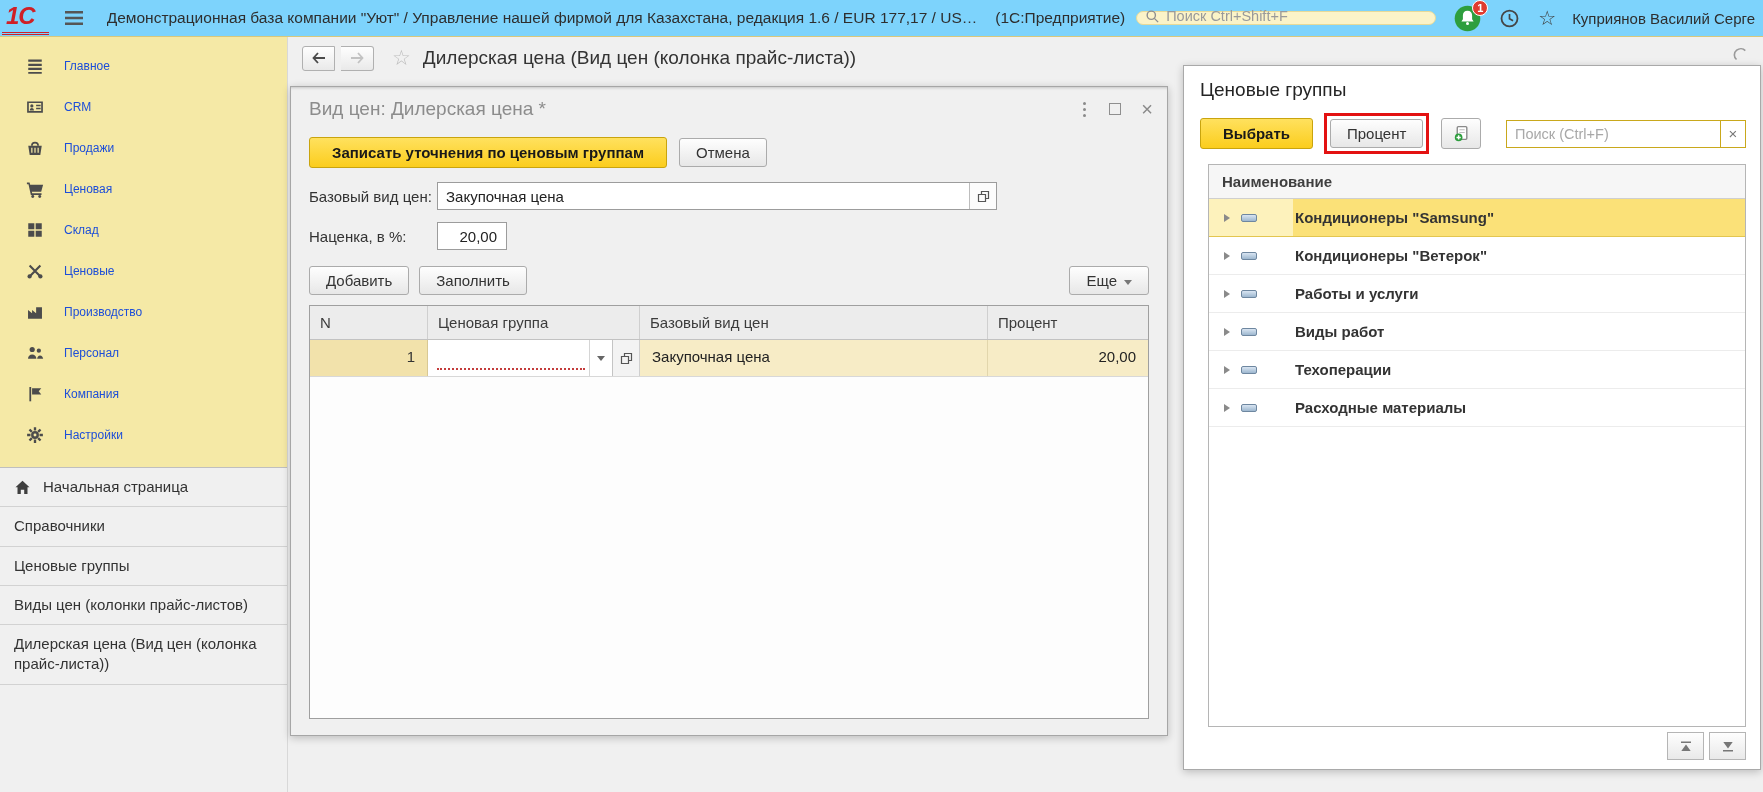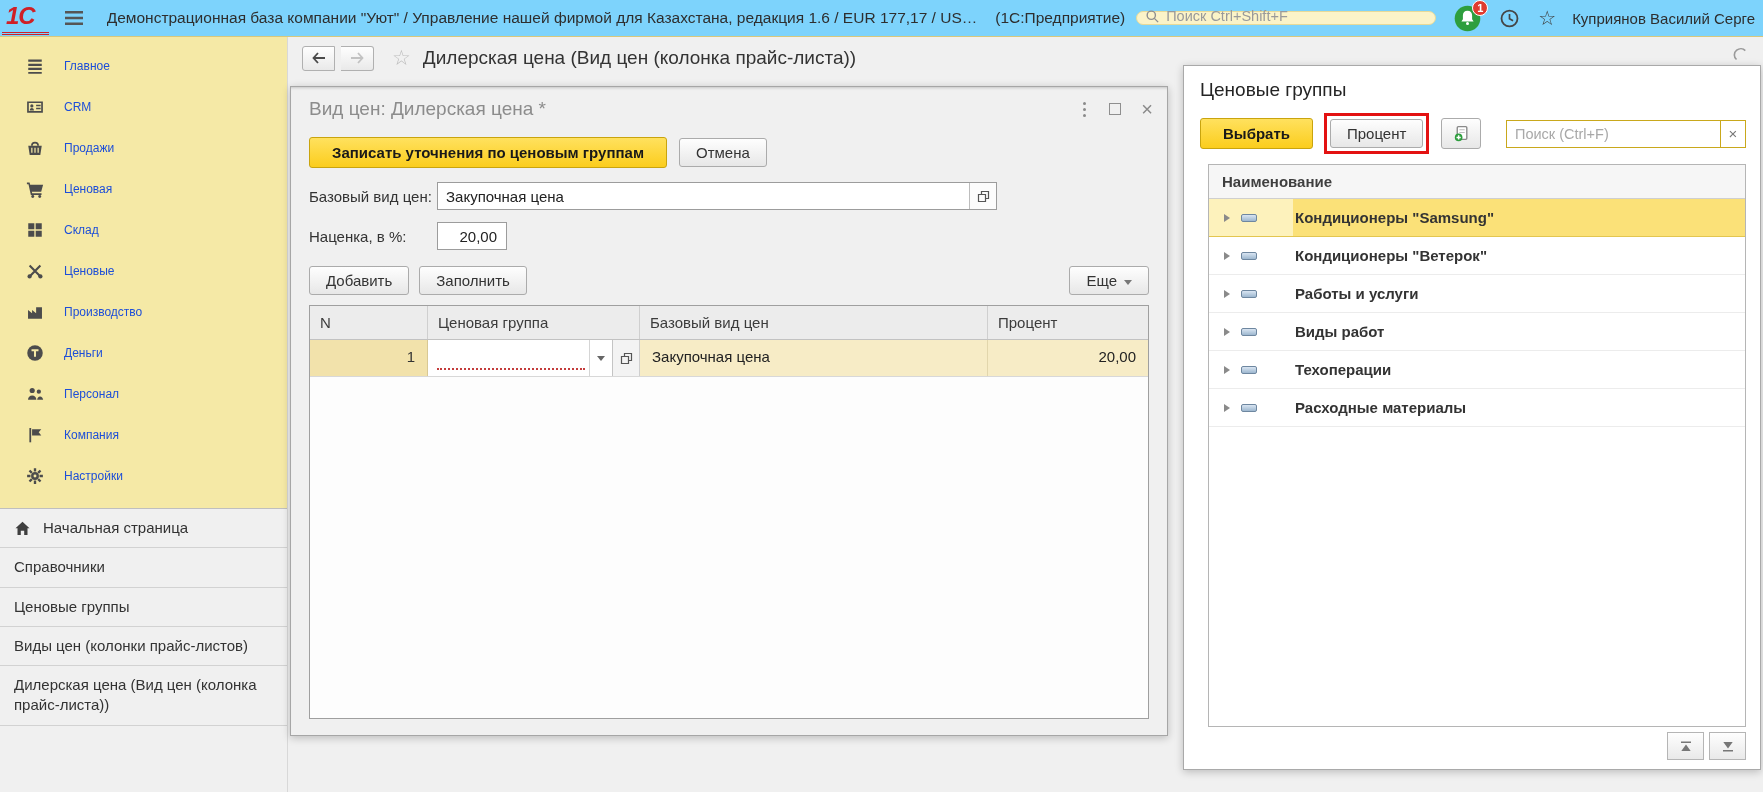--- a/index.html
+++ b/index.html
@@ -191,27 +191,20 @@
           <span class="lbl">Ценовые</span>
         </div>
         <div class="section-item">
           <svg width="18" height="18" viewBox="0 0 16 16">
               <path fill="#4c4c4c" d="M1.8 14V6.3l3.6 2.7V6.3L9 9V3.8h5.2V14H1.8z"></path>
             </svg>
           <span class="lbl">Производство</span>
         </div>
         <div class="section-item">
           <svg width="18" height="18" viewBox="0 0 16 16">
-              <circle cx="8" cy="8" r="6.9" fill="#4c4c4c"></circle>
-              <path fill="#f5e9a6" d="M4.9 4.7h6.2v1.7H8.9V11.4H7.1V6.4H4.9z"></path>
-            </svg>
-          <span class="lbl">Деньги</span>
-        </div>
-        <div class="section-item">
-          <svg width="18" height="18" viewBox="0 0 16 16">
               <circle cx="5.5" cy="4.9" r="2.3" fill="#4c4c4c"></circle>
               <path fill="#4c4c4c" d="M1.8 13.2c0-2.4 1.6-3.9 3.7-3.9s3.7 1.5 3.7 3.9H1.8z"></path>
               <circle cx="11.4" cy="5.9" r="1.9" fill="#4c4c4c"></circle>
               <path fill="#4c4c4c" d="M9.9 13.2c.2-1.9 1.1-3 2.6-3s2.5 1.1 2.7 3H9.9z"></path>
             </svg>
           <span class="lbl">Персонал</span>
         </div>
         <div class="section-item">
           <svg width="18" height="18" viewBox="0 0 16 16">
               <path fill="#4c4c4c" d="M3 1.8h1.6V14.5H3z"></path>

